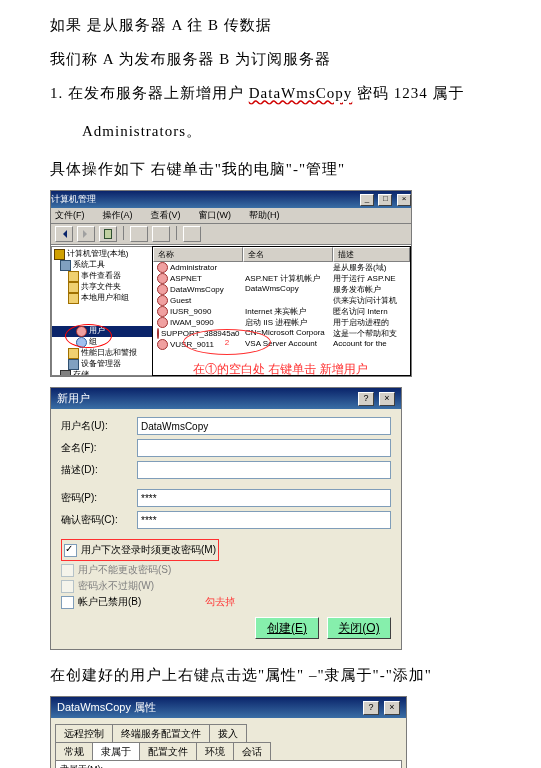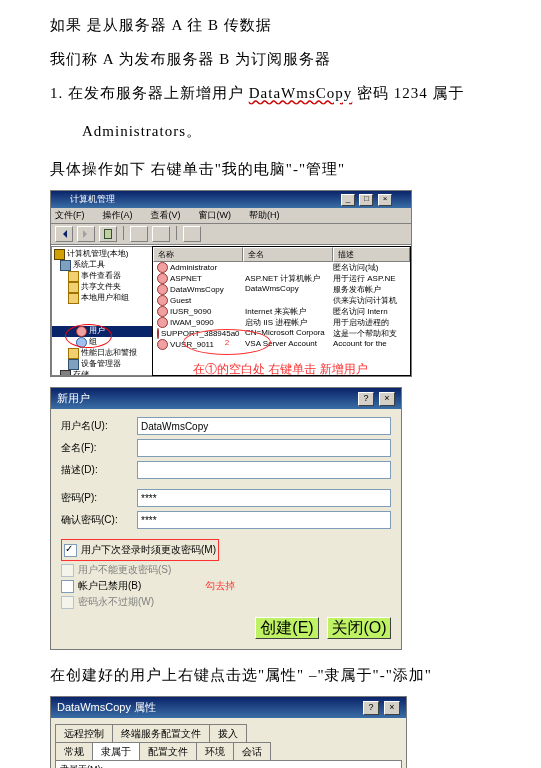--- a/index.html
+++ b/index.html
@@ -37,21 +37,21 @@
   .win {
     border: 1px solid #7a7a7a;
     background: #d4d0c8;
     font-family: "SimSun", sans-serif;
     font-size: 9px;
     color: #000;
   }
   .titlebar {
     background: linear-gradient(#0a246a,#3a6ea5);
     color: #fff;
-    padding: 2px 19px;
+    padding: 2px 0;
     display: flex;
     justify-content: space-between;
     align-items: center;
     font-size: 9px;
   }
   .titlebar .btns span {
     display: inline-block;
     width: 12px; height: 10px;
     background: #d4d0c8;
     border: 1px solid #fff;
@@ -199,25 +199,25 @@
   }
   .dlg-gap{height:6px;}
   .chk-row{display:flex;align-items:center;gap:4px;font-size:10px;margin:2px 0;}
   .chk{width:11px;height:11px;border:1px solid #7f9db9;background:#fff;display:inline-block;position:relative;}
   .chk.checked::after{content:"✓";position:absolute;left:0;top:-2px;font-size:10px;color:#000;}
   .red-box{border:1px solid #ff3030;padding:1px 2px;display:inline-block;}
   .red-label{color:#ff3030;font-size:10px;margin-left:60px;}
   .dlg-btns{display:flex;justify-content:flex-end;gap:8px;margin-top:8px;}
   .wbtn{
     min-width:62px;height:20px;
-    background:#bef264;
+    background:#86efac;
     border:1px solid #404040;
     border-top-color:#fff;border-left-color:#fff;
-    font-size:16px;
-    display:flex;align-items:center;justify-content:center;
+    font-size:12px;
+    display:flex;align-items:center;justify-content:center;text-decoration:underline;
   }
   
   
   .tabs{
     display:flex;
     padding:4px 4px 0 4px;
     gap:0;
     font-size:10px;
     flex-wrap:wrap;
   }
@@ -340,21 +340,21 @@
             <div>全名</div>
             <div>描述</div>
           </div>
           <div class="list-rows" id="f1rows">
               <div class="list-row">
                 <div>
                   <span class="tree-icon ic-users"></span>
                   <span>Administrator</span>
                 </div>
                 <div></div>
-                <div>匿名访问(域)</div>
+                <div>是从服务器(域)</div>
               </div>
               <div class="list-row">
                 <div>
                   <span class="tree-icon ic-users"></span>
                   <span>ASPNET</span>
                 </div>
                 <div>ASP.NET 计算机帐户</div>
                 <div>用于运行 ASP.NE</div>
               </div>
               <div class="list-row">
@@ -451,28 +451,28 @@
           <span class="chk-row">
               <span class="chk checked"></span>
               <span>用户下次登录时须更改密码(M)</span>
             </span>
         </span>
         <div class="chk-row">
             <span class="chk" style="opacity:0.5;"></span>
             <span style="color:#808080;">用户不能更改密码(S)</span>
           </div>
         <div class="chk-row">
+            <span class="chk" style="opacity:0.5;"></span>
+            <span style="color:#808080;">密码永不过期(W)</span>
+          </div>
+        <div class="chk-row">
           <span class="chk"></span>
             <span>帐户已禁用(B)</span>
           <span class="red-label">勾去掉</span>
         </div>
-        <div class="chk-row">
-            <span class="chk" style="opacity:0.5;"></span>
-            <span style="color:#808080;">密码永不过期(W)</span>
-          </div>
         <div class="dlg-btns">
           <span class="wbtn">创建(E)</span>
           <span class="wbtn">关闭(O)</span>
         </div>
       </div>
     </div>
   </div>
 
   <p class="para">在创建好的用户上右键点击选"属性" –"隶属于"-"添加"</p>
 

